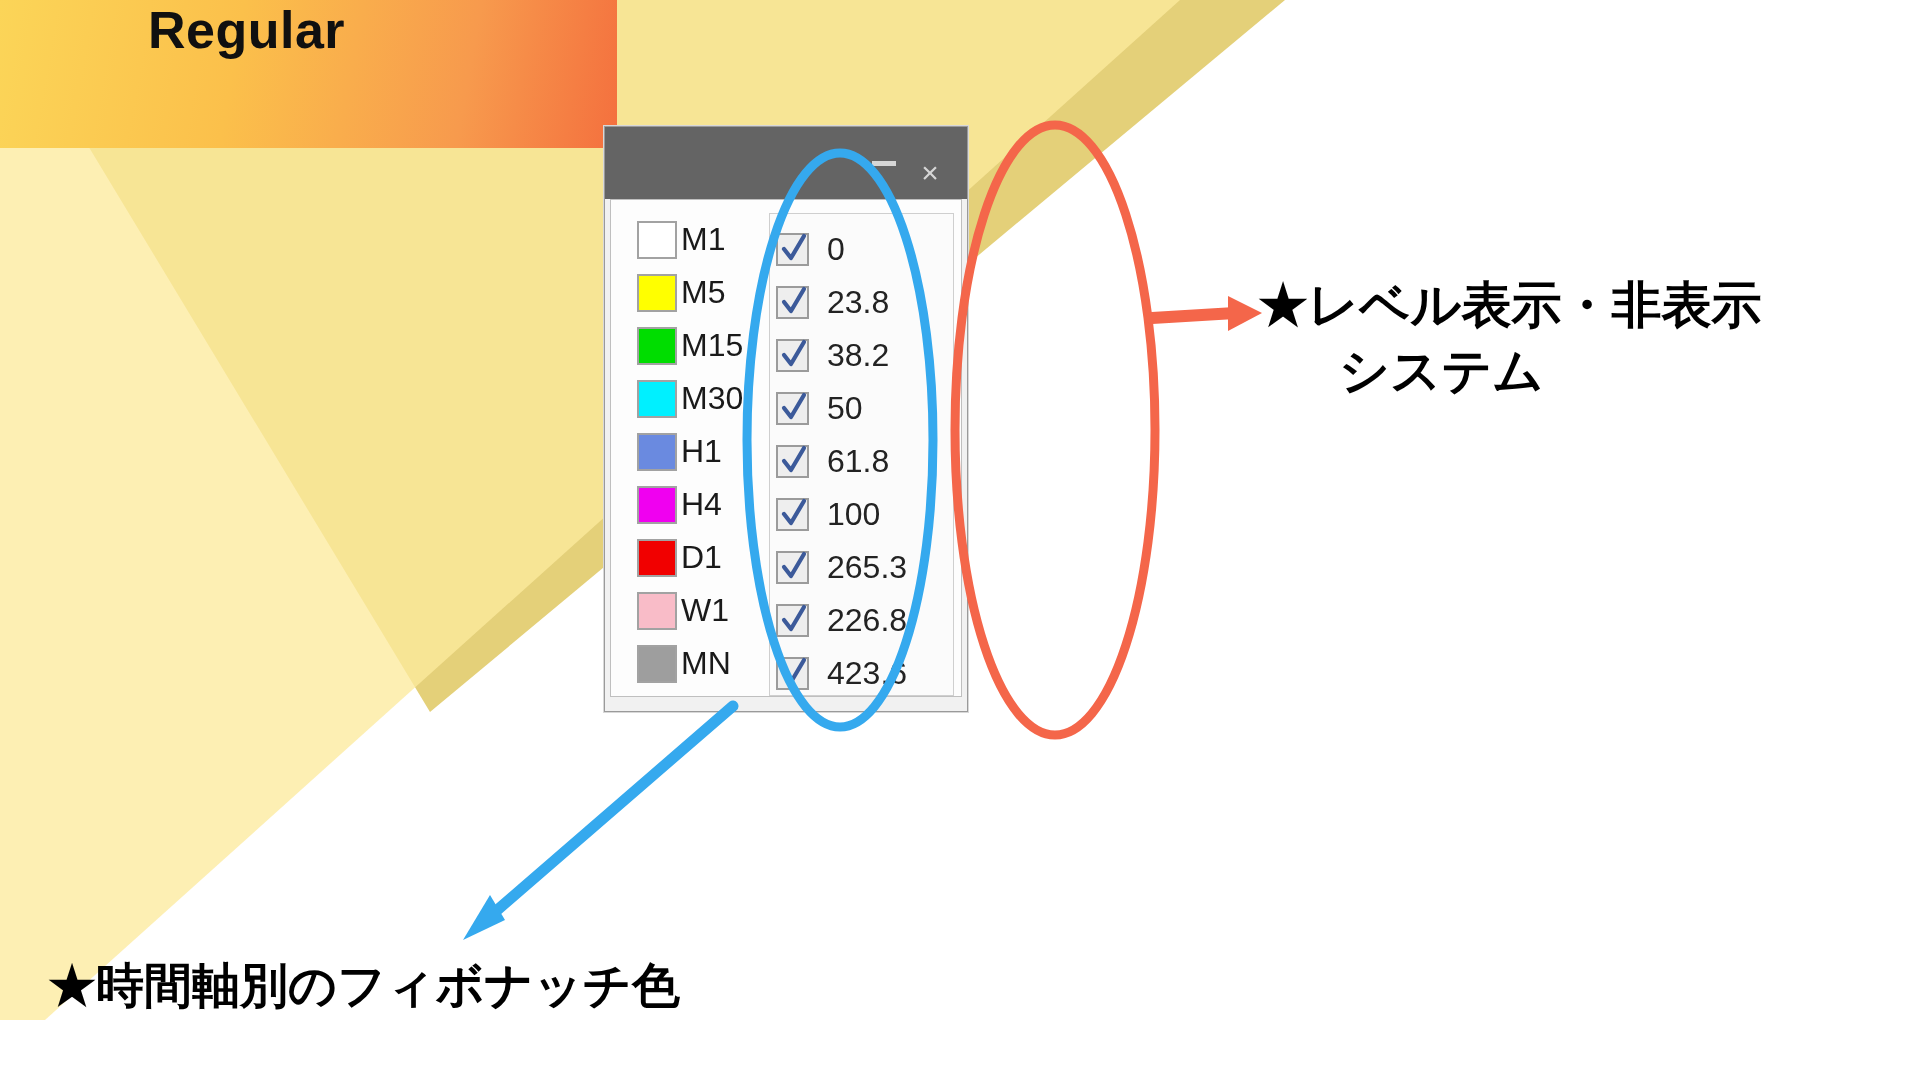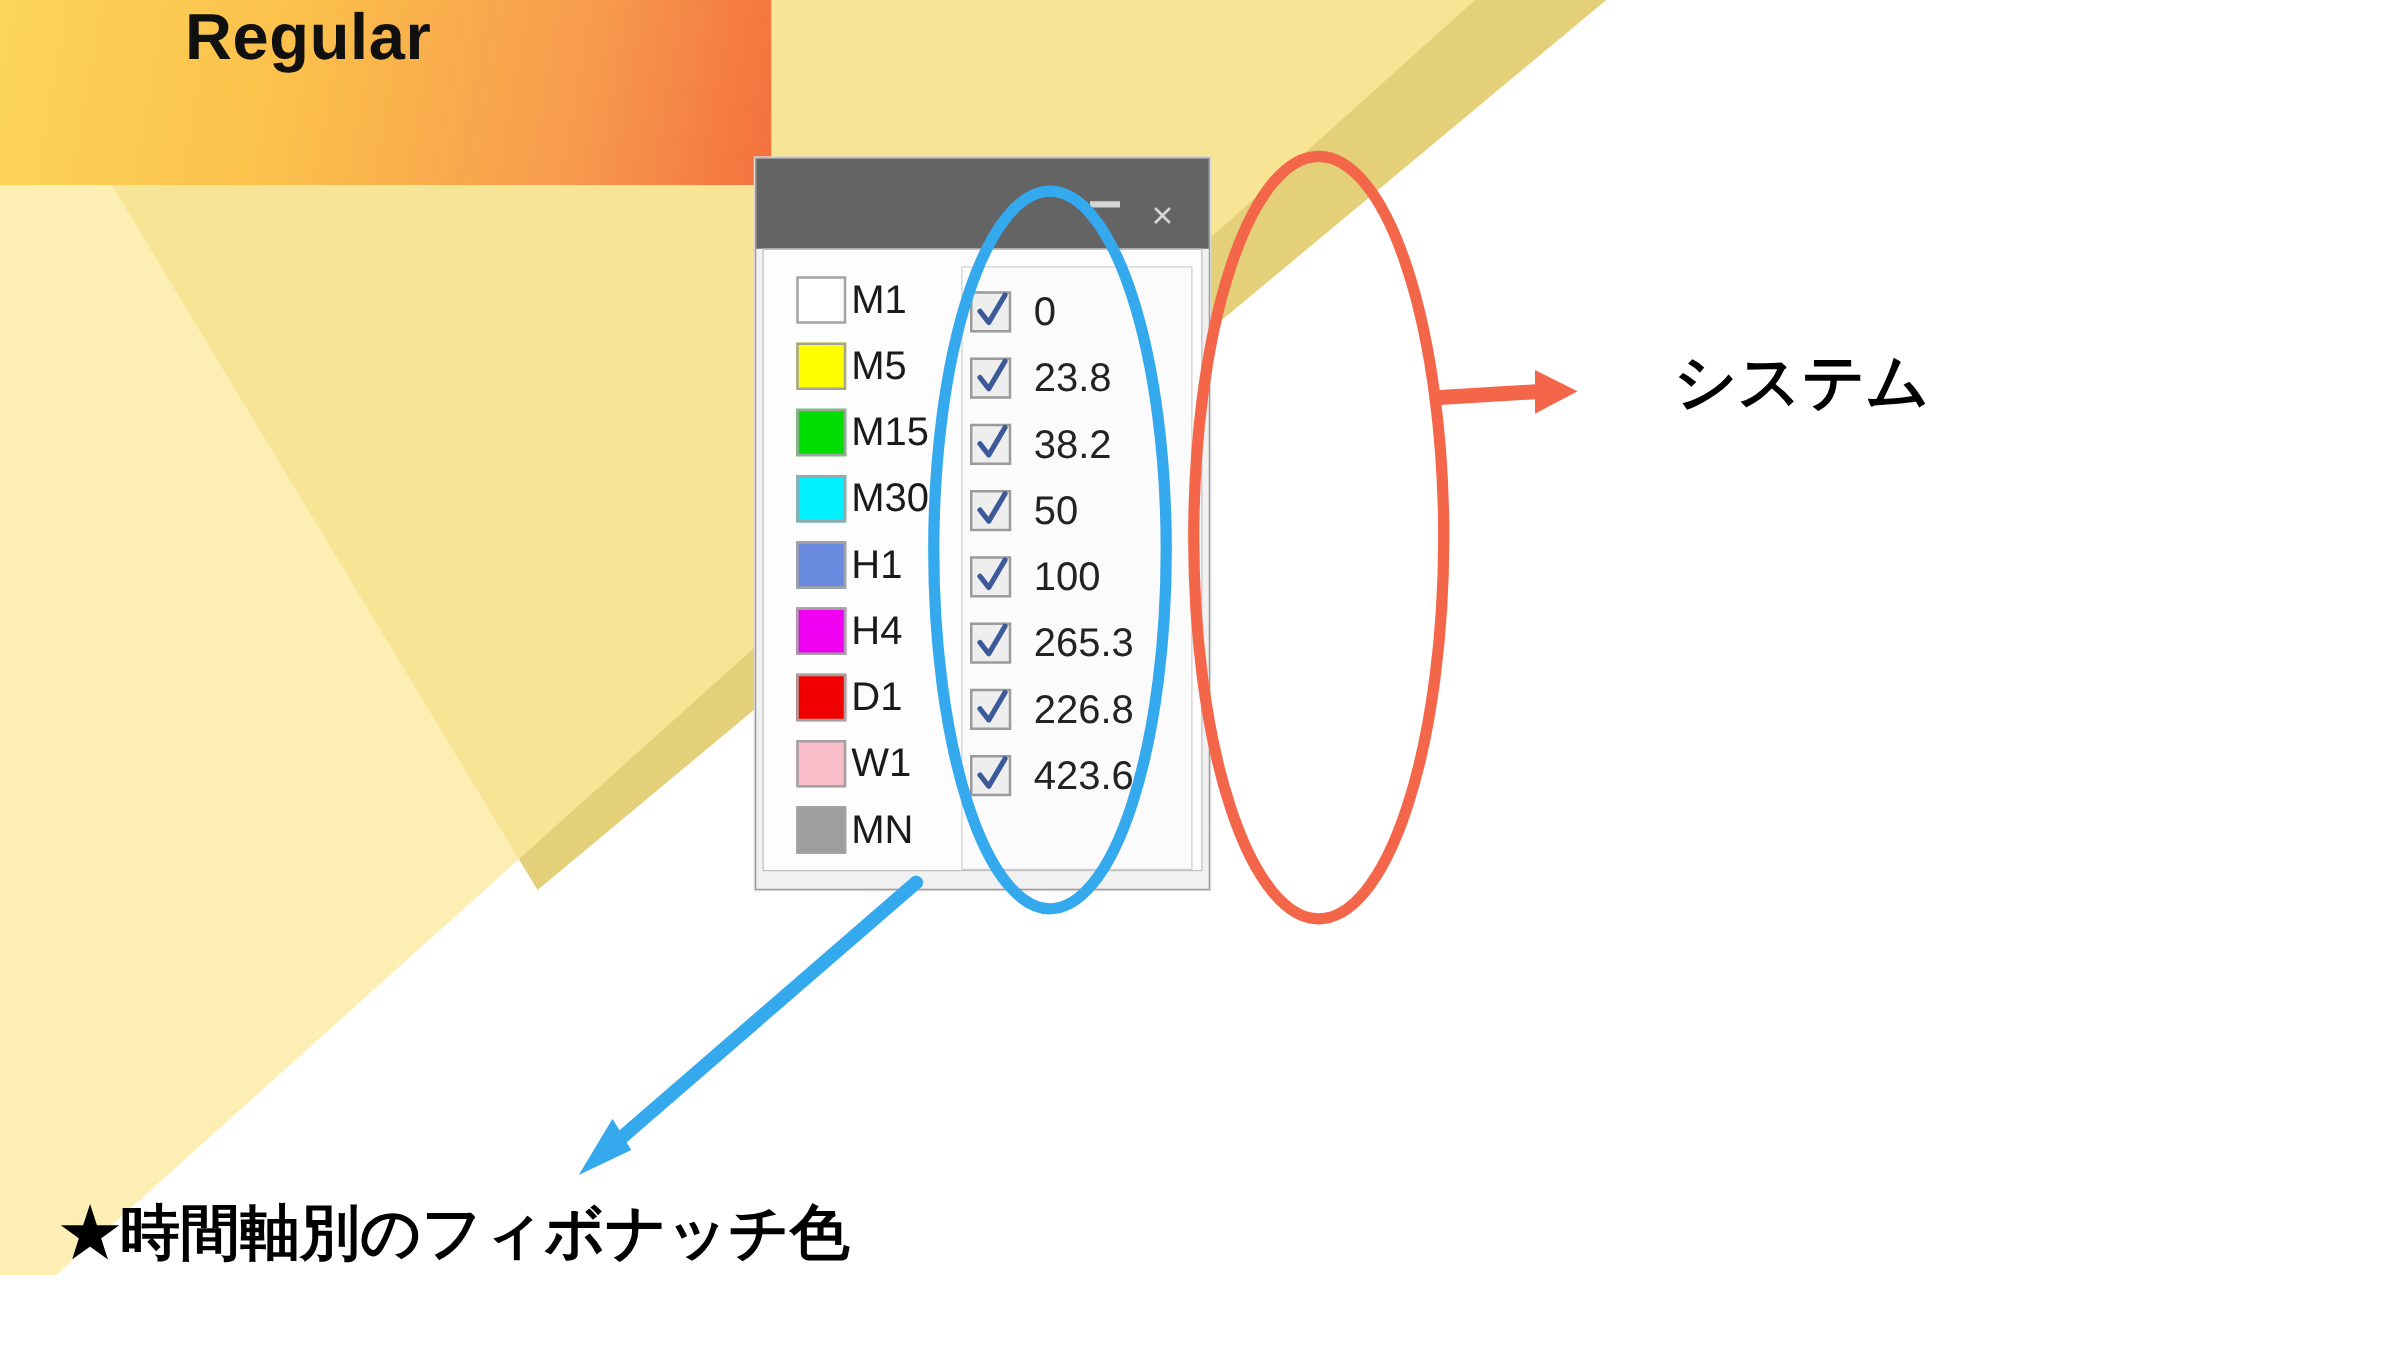--- a/index.html
+++ b/index.html
@@ -292,20 +292,28 @@
             </svg>
         </span>
         <span class="lv-value">50</span>
       </div>
       <div class="lv-row">
         <span class="lv-check">
           <svg width="30" height="34" viewBox="0 0 30 34">
               <path d="M5 16 L12 25 L25 3" stroke="#3C5A9A" stroke-width="4.2" fill="none" stroke-linecap="round" stroke-linejoin="round"></path>
             </svg>
         </span>
+        <span class="lv-value">61.8</span>
+      </div>
+      <div class="lv-row">
+        <span class="lv-check">
+          <svg width="30" height="34" viewBox="0 0 30 34">
+              <path d="M5 16 L12 25 L25 3" stroke="#3C5A9A" stroke-width="4.2" fill="none" stroke-linecap="round" stroke-linejoin="round"></path>
+            </svg>
+        </span>
         <span class="lv-value">100</span>
       </div>
       <div class="lv-row">
         <span class="lv-check">
           <svg width="30" height="34" viewBox="0 0 30 34">
               <path d="M5 16 L12 25 L25 3" stroke="#3C5A9A" stroke-width="4.2" fill="none" stroke-linecap="round" stroke-linejoin="round"></path>
             </svg>
         </span>
         <span class="lv-value">265.3</span>
       </div>
@@ -341,16 +349,17 @@
     <polygon points="1228,296 1262,313 1228,331" fill="#F4664A"></polygon>
   </g>
 
   <g>
     <line x1="733" y1="706" x2="480" y2="925" stroke="#35A9EE" stroke-width="11" stroke-linecap="round"></line>
     <polygon points="463,940 505,920 490,895" fill="#35A9EE"></polygon>
   </g>
 </svg>
 
 <div class="annot-text" id="annot-right">
+  <div class="line1">★レベル表示・非表示</div>
   <div class="line2">システム</div>
 </div>
 
 <div class="annot-text" id="annot-bottom">★時間軸別のフィボナッチ色</div>
 
 </body></html>

